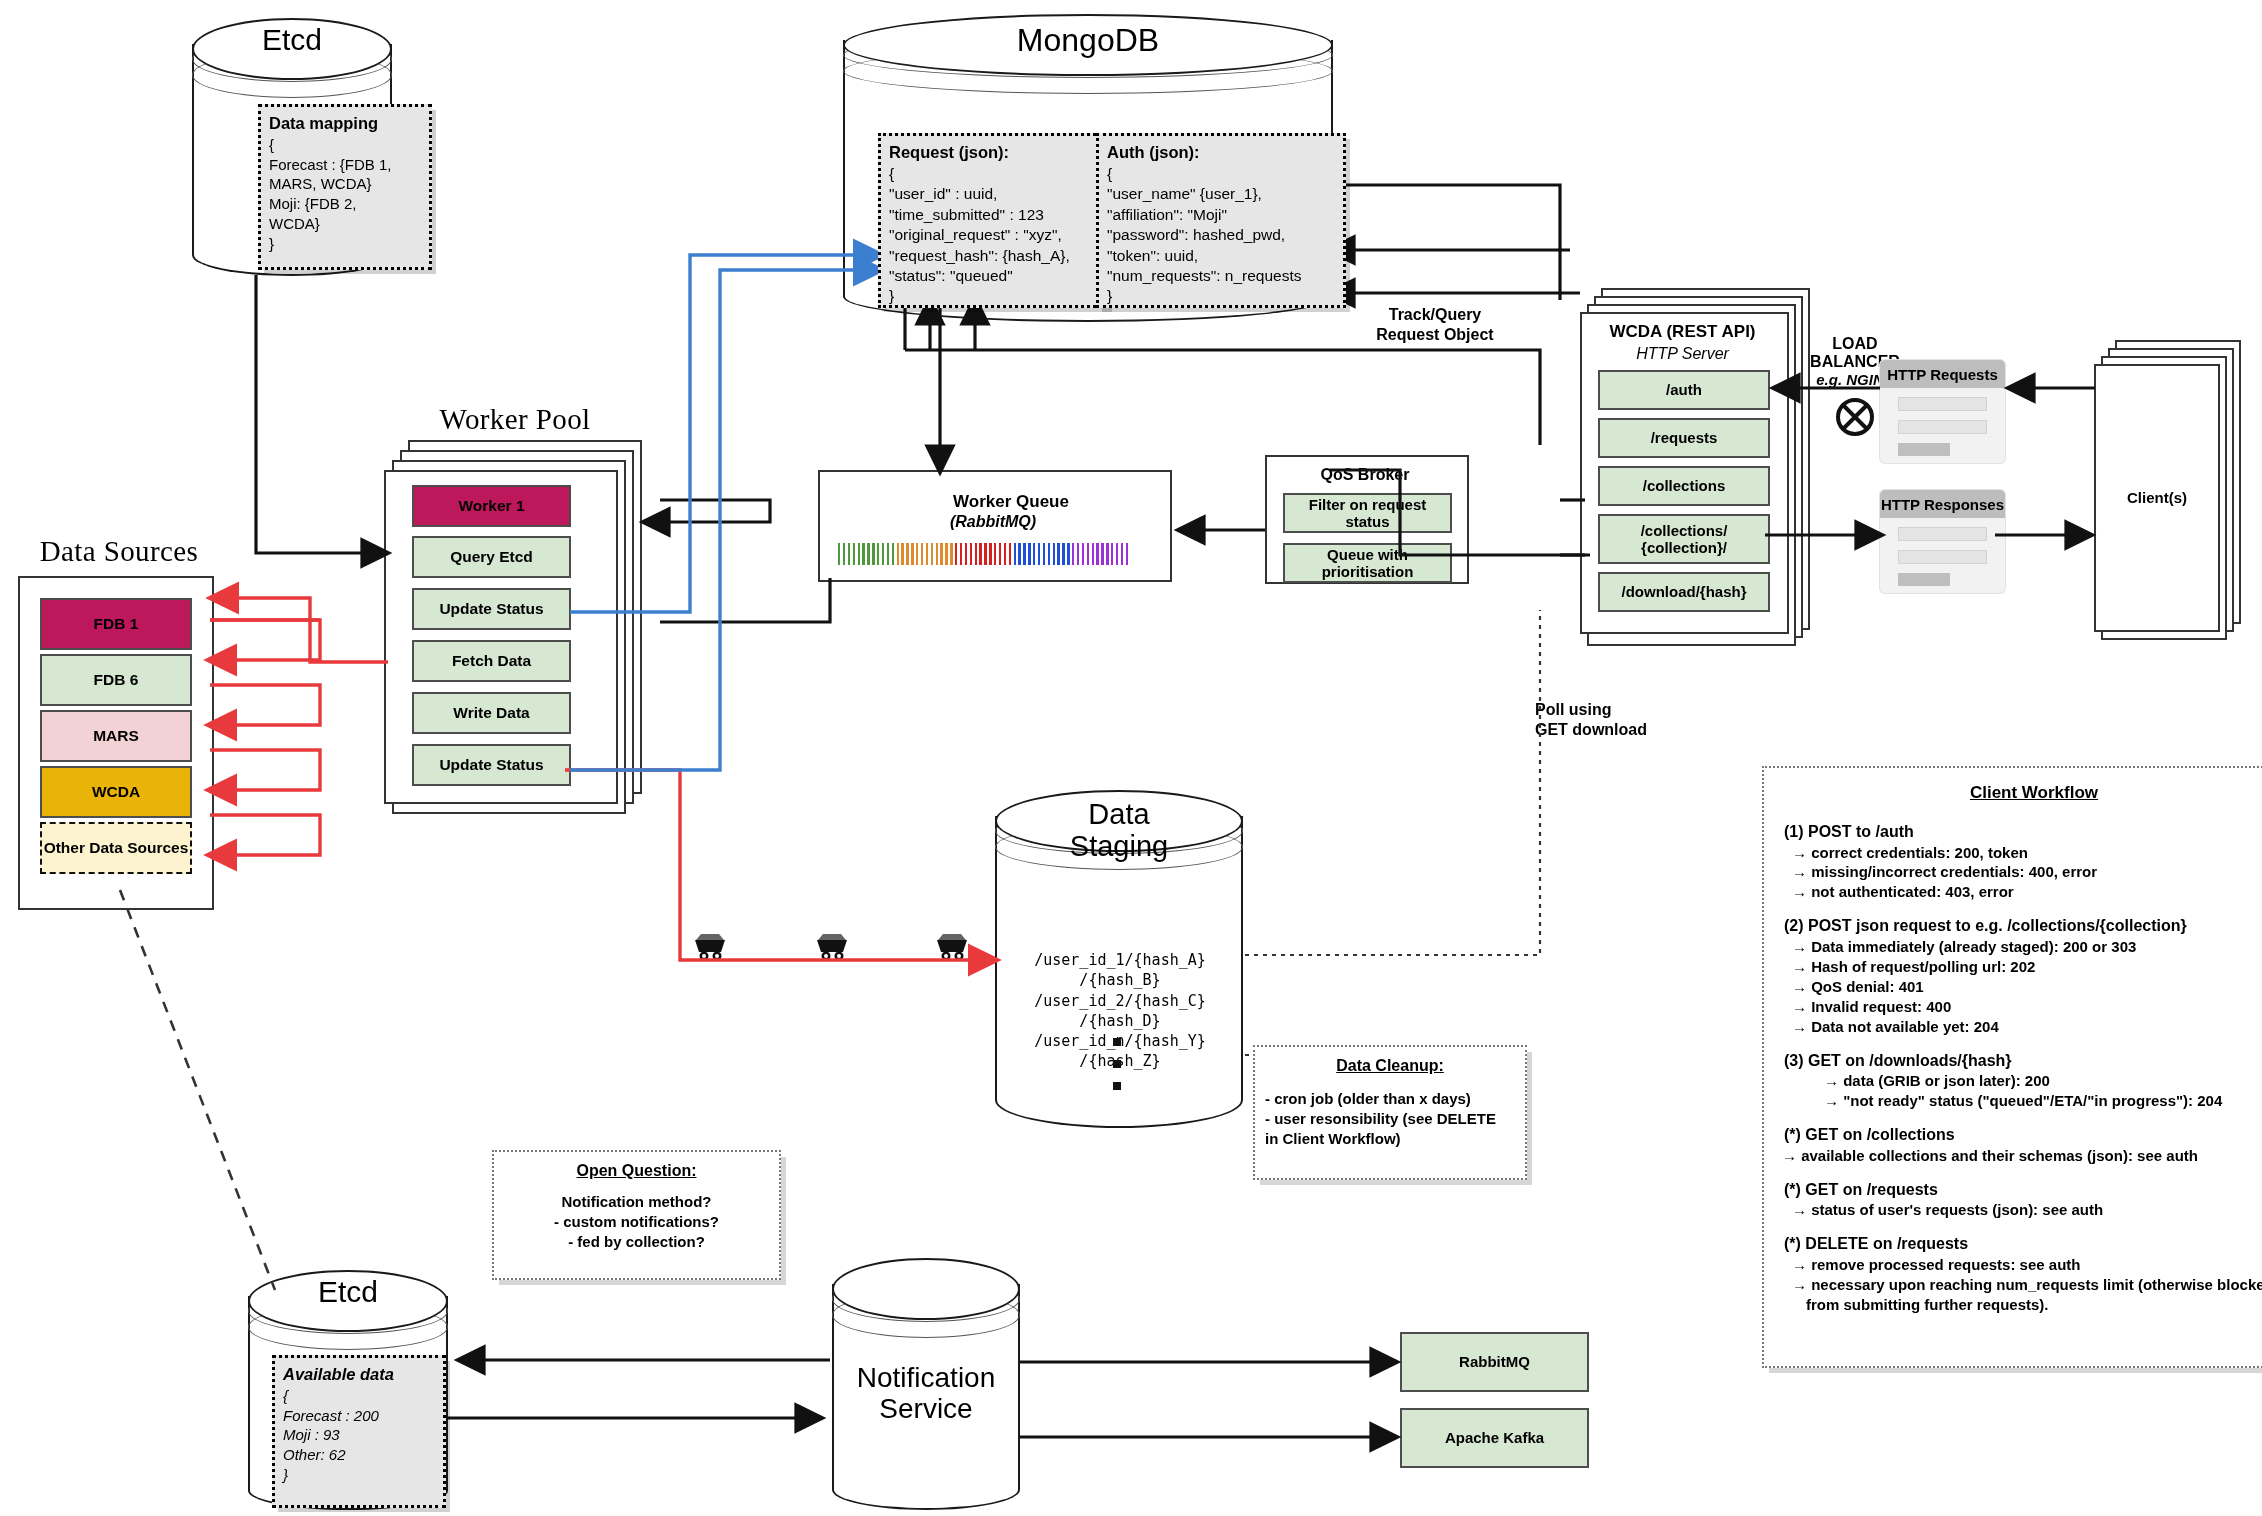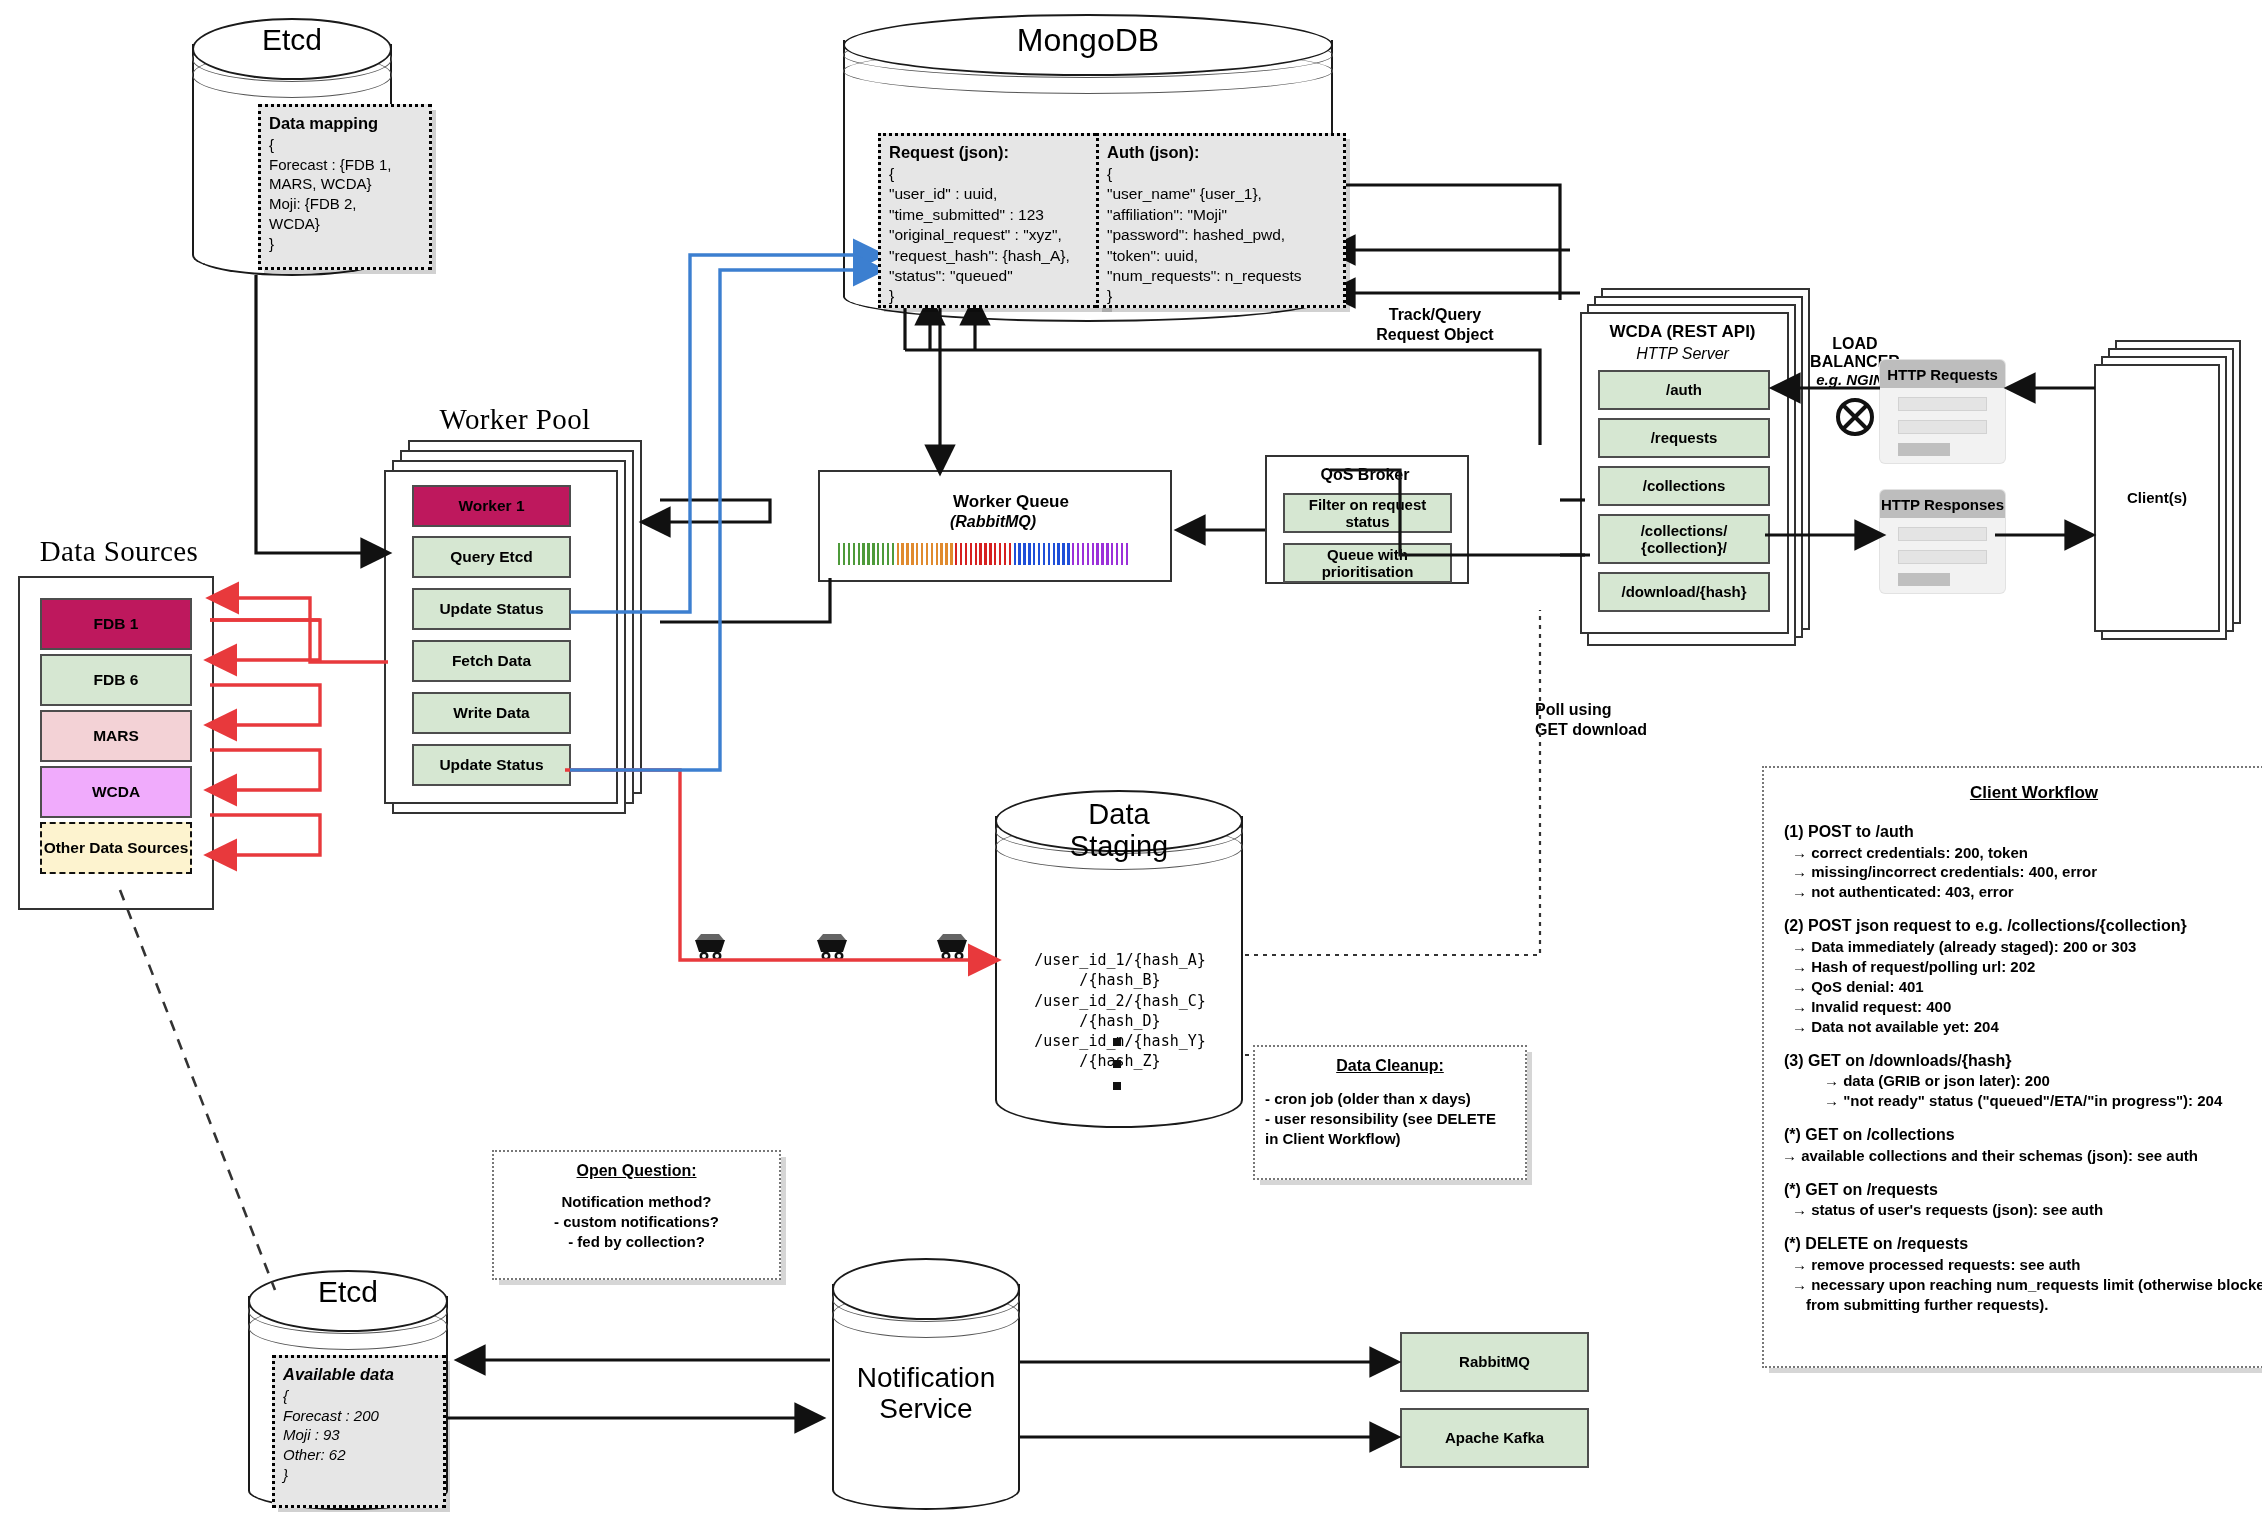--- a/index.html
+++ b/index.html
@@ -38,21 +38,21 @@
   
   .noteW{position:absolute;background:#fff;border:2.5px dotted #777;
         box-shadow:6px 6px 0 -1px rgba(0,0,0,.16);z-index:8;
         font-size:15px;line-height:1.35;padding:8px 10px;}
 
   
   .box{position:absolute;border:2.6px solid #333;background:#fff;}
   .green{background:#d6e7d2;border:2.6px solid #4d4d4d;}
   .blue{background:#be185d;border:2.6px solid #4d4d4d;}
   .pink{background:#f3d2d6;border:2.6px solid #4d4d4d;}
-  .orange{background:#f0abfc;border:2.6px solid #4d4d4d;}
+  .orange{background:#eab308;border:2.6px solid #4d4d4d;}
   .yellow{background:#fdf3cf;border:2.6px dashed #111;}
   .lbl{display:flex;align-items:center;justify-content:center;height:100%;
        font-size:15.5px;font-weight:bold;text-align:center;line-height:1.15;}
   .lbl2{display:flex;align-items:center;justify-content:center;height:100%;
        font-size:15px;font-weight:bold;text-align:center;line-height:1.15;}
 
   
   .stackbg{position:absolute;border:2.6px solid #333;background:#fff;}
 
   

